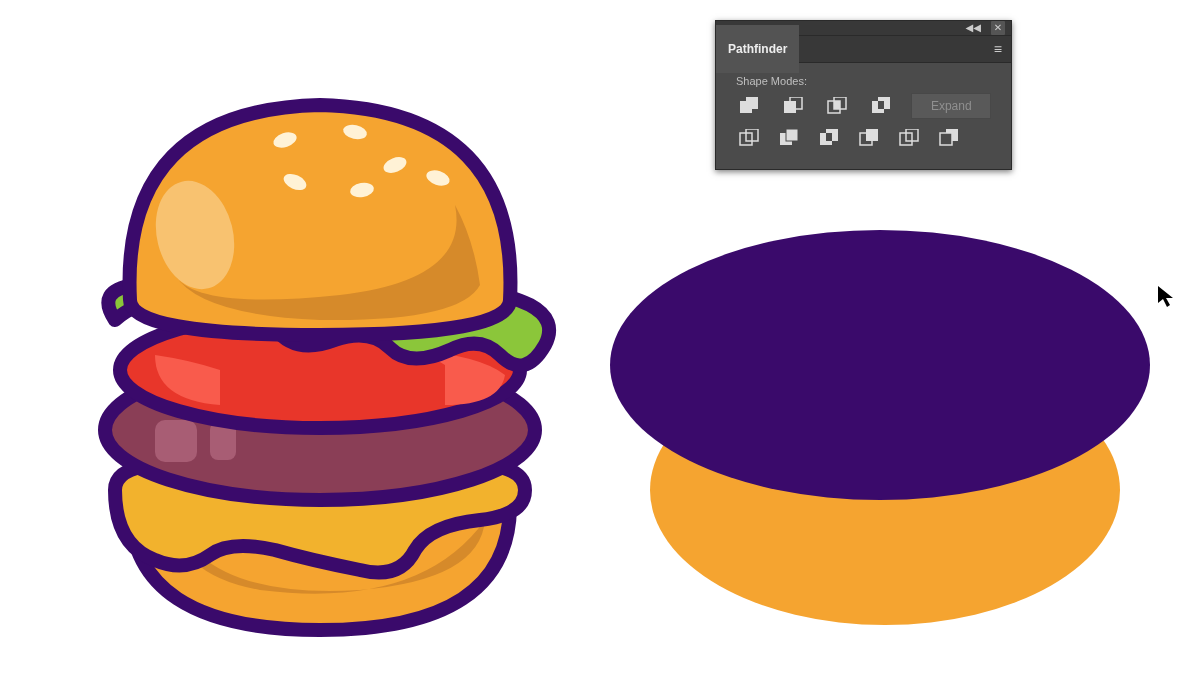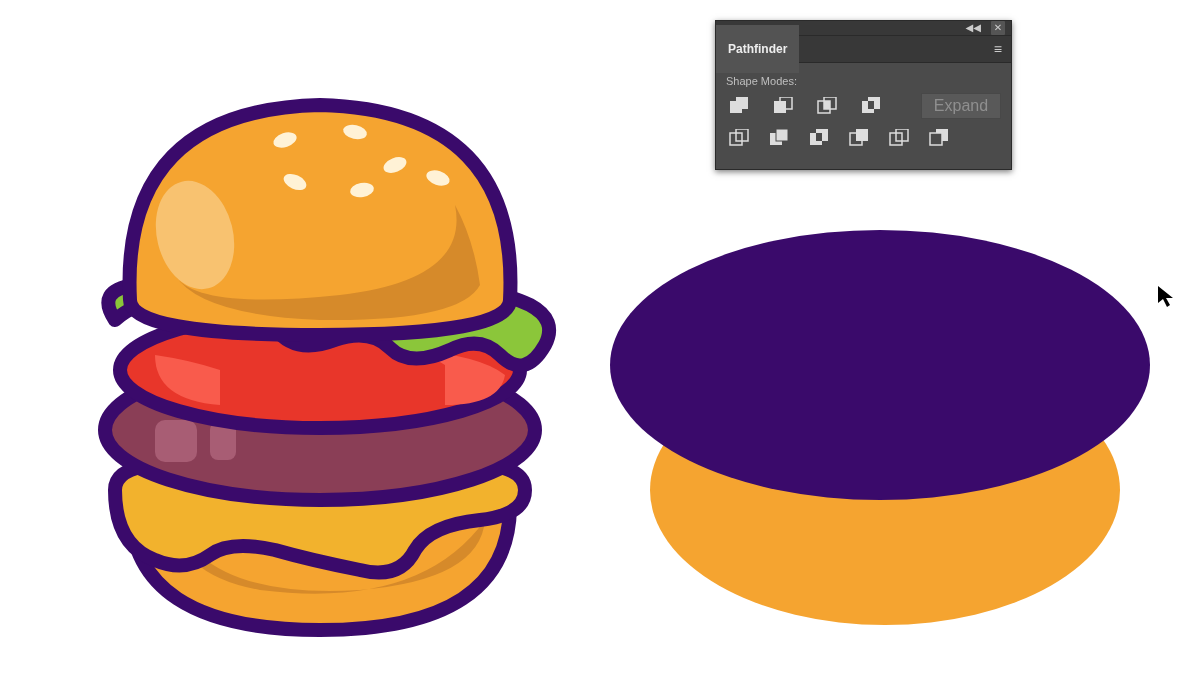--- a/index.html
+++ b/index.html
@@ -4,26 +4,26 @@
 <style>
   html,body{margin:0;padding:0;width:1200px;height:680px;background:#fff;font-family:"Segoe UI",Arial,sans-serif;overflow:hidden;position:relative}
   
   .panel{position:absolute;left:715px;top:20px;width:295px;background:#4b4b4b;border:1px solid #2a2a2a;box-shadow:0 2px 6px rgba(0,0,0,.5);color:#ccc;font-size:12px}
   .panel-collapse-bar{height:14px;background:#383838;border-bottom:1px solid #2a2a2a;display:flex;justify-content:flex-end;align-items:center;padding-right:6px;gap:10px}
   .panel-collapse-bar span{font-size:10px;color:#ccc;line-height:1}
   .close-x{width:14px;height:14px;background:#555;display:flex;align-items:center;justify-content:center;font-size:11px;color:#eee;border-radius:1px}
   .panel-tabs{display:flex;align-items:center;background:#383838;height:26px;border-bottom:1px solid #2a2a2a}
   .tab{padding:11px 12px;height:100%;display:flex;align-items:center;background:#535353;font-weight:bold;font-size:12px;color:#eee}
   .tab-menu{margin-left:auto;margin-right:8px;color:#ccc;font-size:14px;letter-spacing:1px}
-  .panel-body{padding:8px 10px 12px}
+  .panel-body{padding:8px 20px 12px}
   .section-label{color:#bfbfbf;font-size:11px;margin:4px 0 6px}
   .row{display:flex;align-items:center;gap:18px;margin-bottom:8px}
   .row.tight{gap:14px}
   .mode-btn{width:26px;height:22px;display:flex;align-items:center;justify-content:center;cursor:pointer}
-  .expand-btn{margin-left:auto;width:78px;height:24px;background:#595959;color:#8f8f8f;font-size:16px;display:flex;align-items:center;justify-content:center;border:1px solid #484848}
+  .expand-btn{margin-left:auto;width:78px;height:24px;background:#595959;color:#8f8f8f;font-size:12px;display:flex;align-items:center;justify-content:center;border:1px solid #484848}
   
   .cursor{position:absolute;left:1157px;top:285px}
   
   .art-left{position:absolute;left:60px;top:70px}
   .art-right{position:absolute;left:610px;top:230px}
 </style>
 </head>
 <body>
 
 <div class="panel">

